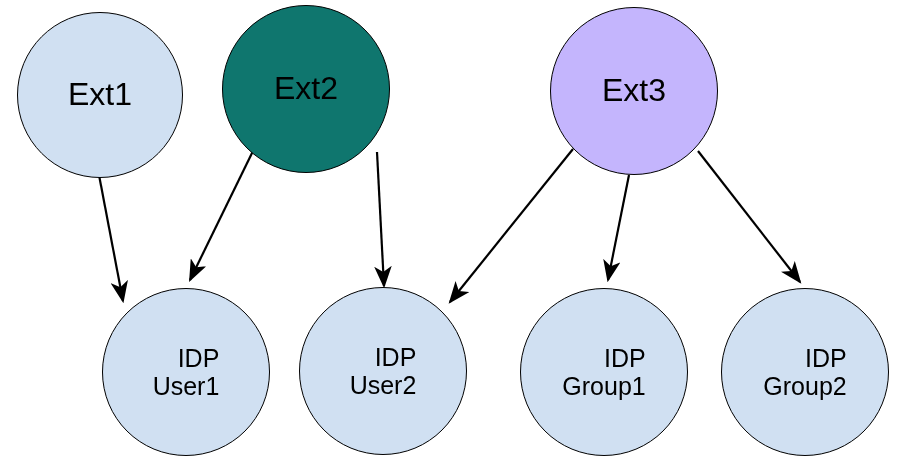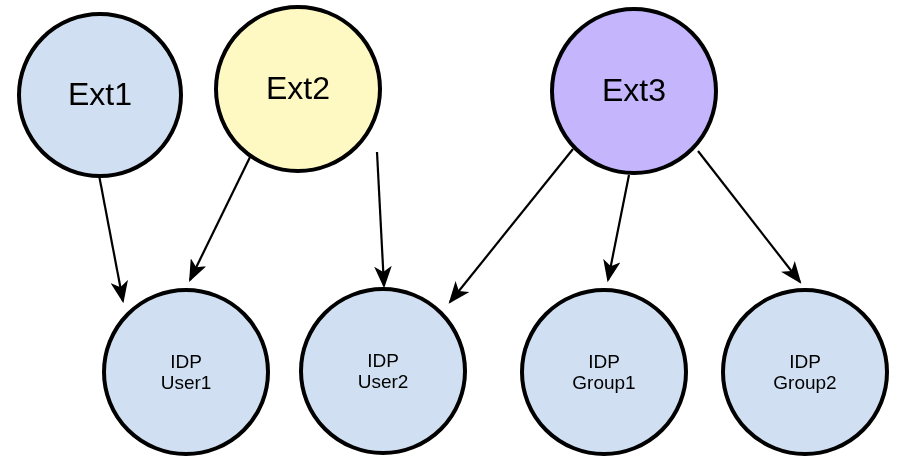--- a/index.html
+++ b/index.html
@@ -23,34 +23,35 @@
     top: 0;
     left: 0;
     width: 914px;
     height: 470px;
     pointer-events: none;
   }
   .node {
     position: absolute;
     border-radius: 50%;
     background: #d0e0f2;
-    border: 4px solid #c2410c;
+    border: 1px solid #c2410c;
     box-sizing: border-box;
     display: flex;
     align-items: center;
     justify-content: center;
     text-align: center;
     color: #000000;
     line-height: 1.12;
   }
   .node-ext {
     font-size: 32px;
   }
   .node-idp {
-    font-size: 19px;
+    font-size: 25px;
+    text-align: right;
   }
   .node-label {
     white-space: pre-line;
     user-select: none;
   }
 </style>
 </head>
 <body>
 
 <div id="diagram-canvas">
@@ -68,21 +69,21 @@
         <line x1="573" y1="149" x2="450" y2="302" stroke="#000000" stroke-width="2.2" marker-end="url(#arrowhead)"></line>
         <line x1="629" y1="175" x2="608" y2="280" stroke="#000000" stroke-width="2.2" marker-end="url(#arrowhead)"></line>
         <line x1="698" y1="151" x2="800" y2="282" stroke="#000000" stroke-width="2.2" marker-end="url(#arrowhead)"></line>
       </g>
   </svg>
 
   <div id="nodes-layer">
       <div class="node node-ext" style="left: 17px; top: 12px; width: 166px; height: 166px; background: rgb(208, 224, 242); border-color: rgb(0, 0, 0);">
         <span class="node-label">Ext1</span>
       </div>
-      <div class="node node-ext" style="left: 214px; top: 5px; width: 168px; height: 168px; background: #fef9c3; border-color: rgb(0, 0, 0);">
+      <div class="node node-ext" style="left: 222px; top: 5px; width: 168px; height: 168px; background: #0f766e; border-color: rgb(0, 0, 0);">
         <span class="node-label">Ext2</span>
       </div>
       <div class="node node-ext" style="left: 550px; top: 7px; width: 168px; height: 168px; background: #c4b5fd; border-color: rgb(0, 0, 0);">
         <span class="node-label">Ext3</span>
       </div>
       <div class="node node-idp" style="left: 102px; top: 288px; width: 168px; height: 168px; background: rgb(208, 224, 242); border-color: rgb(0, 0, 0);">
         <span class="node-label">IDP
 User1</span>
       </div>
       <div class="node node-idp" style="left: 299px; top: 287px; width: 168px; height: 168px; background: rgb(208, 224, 242); border-color: rgb(0, 0, 0);">

